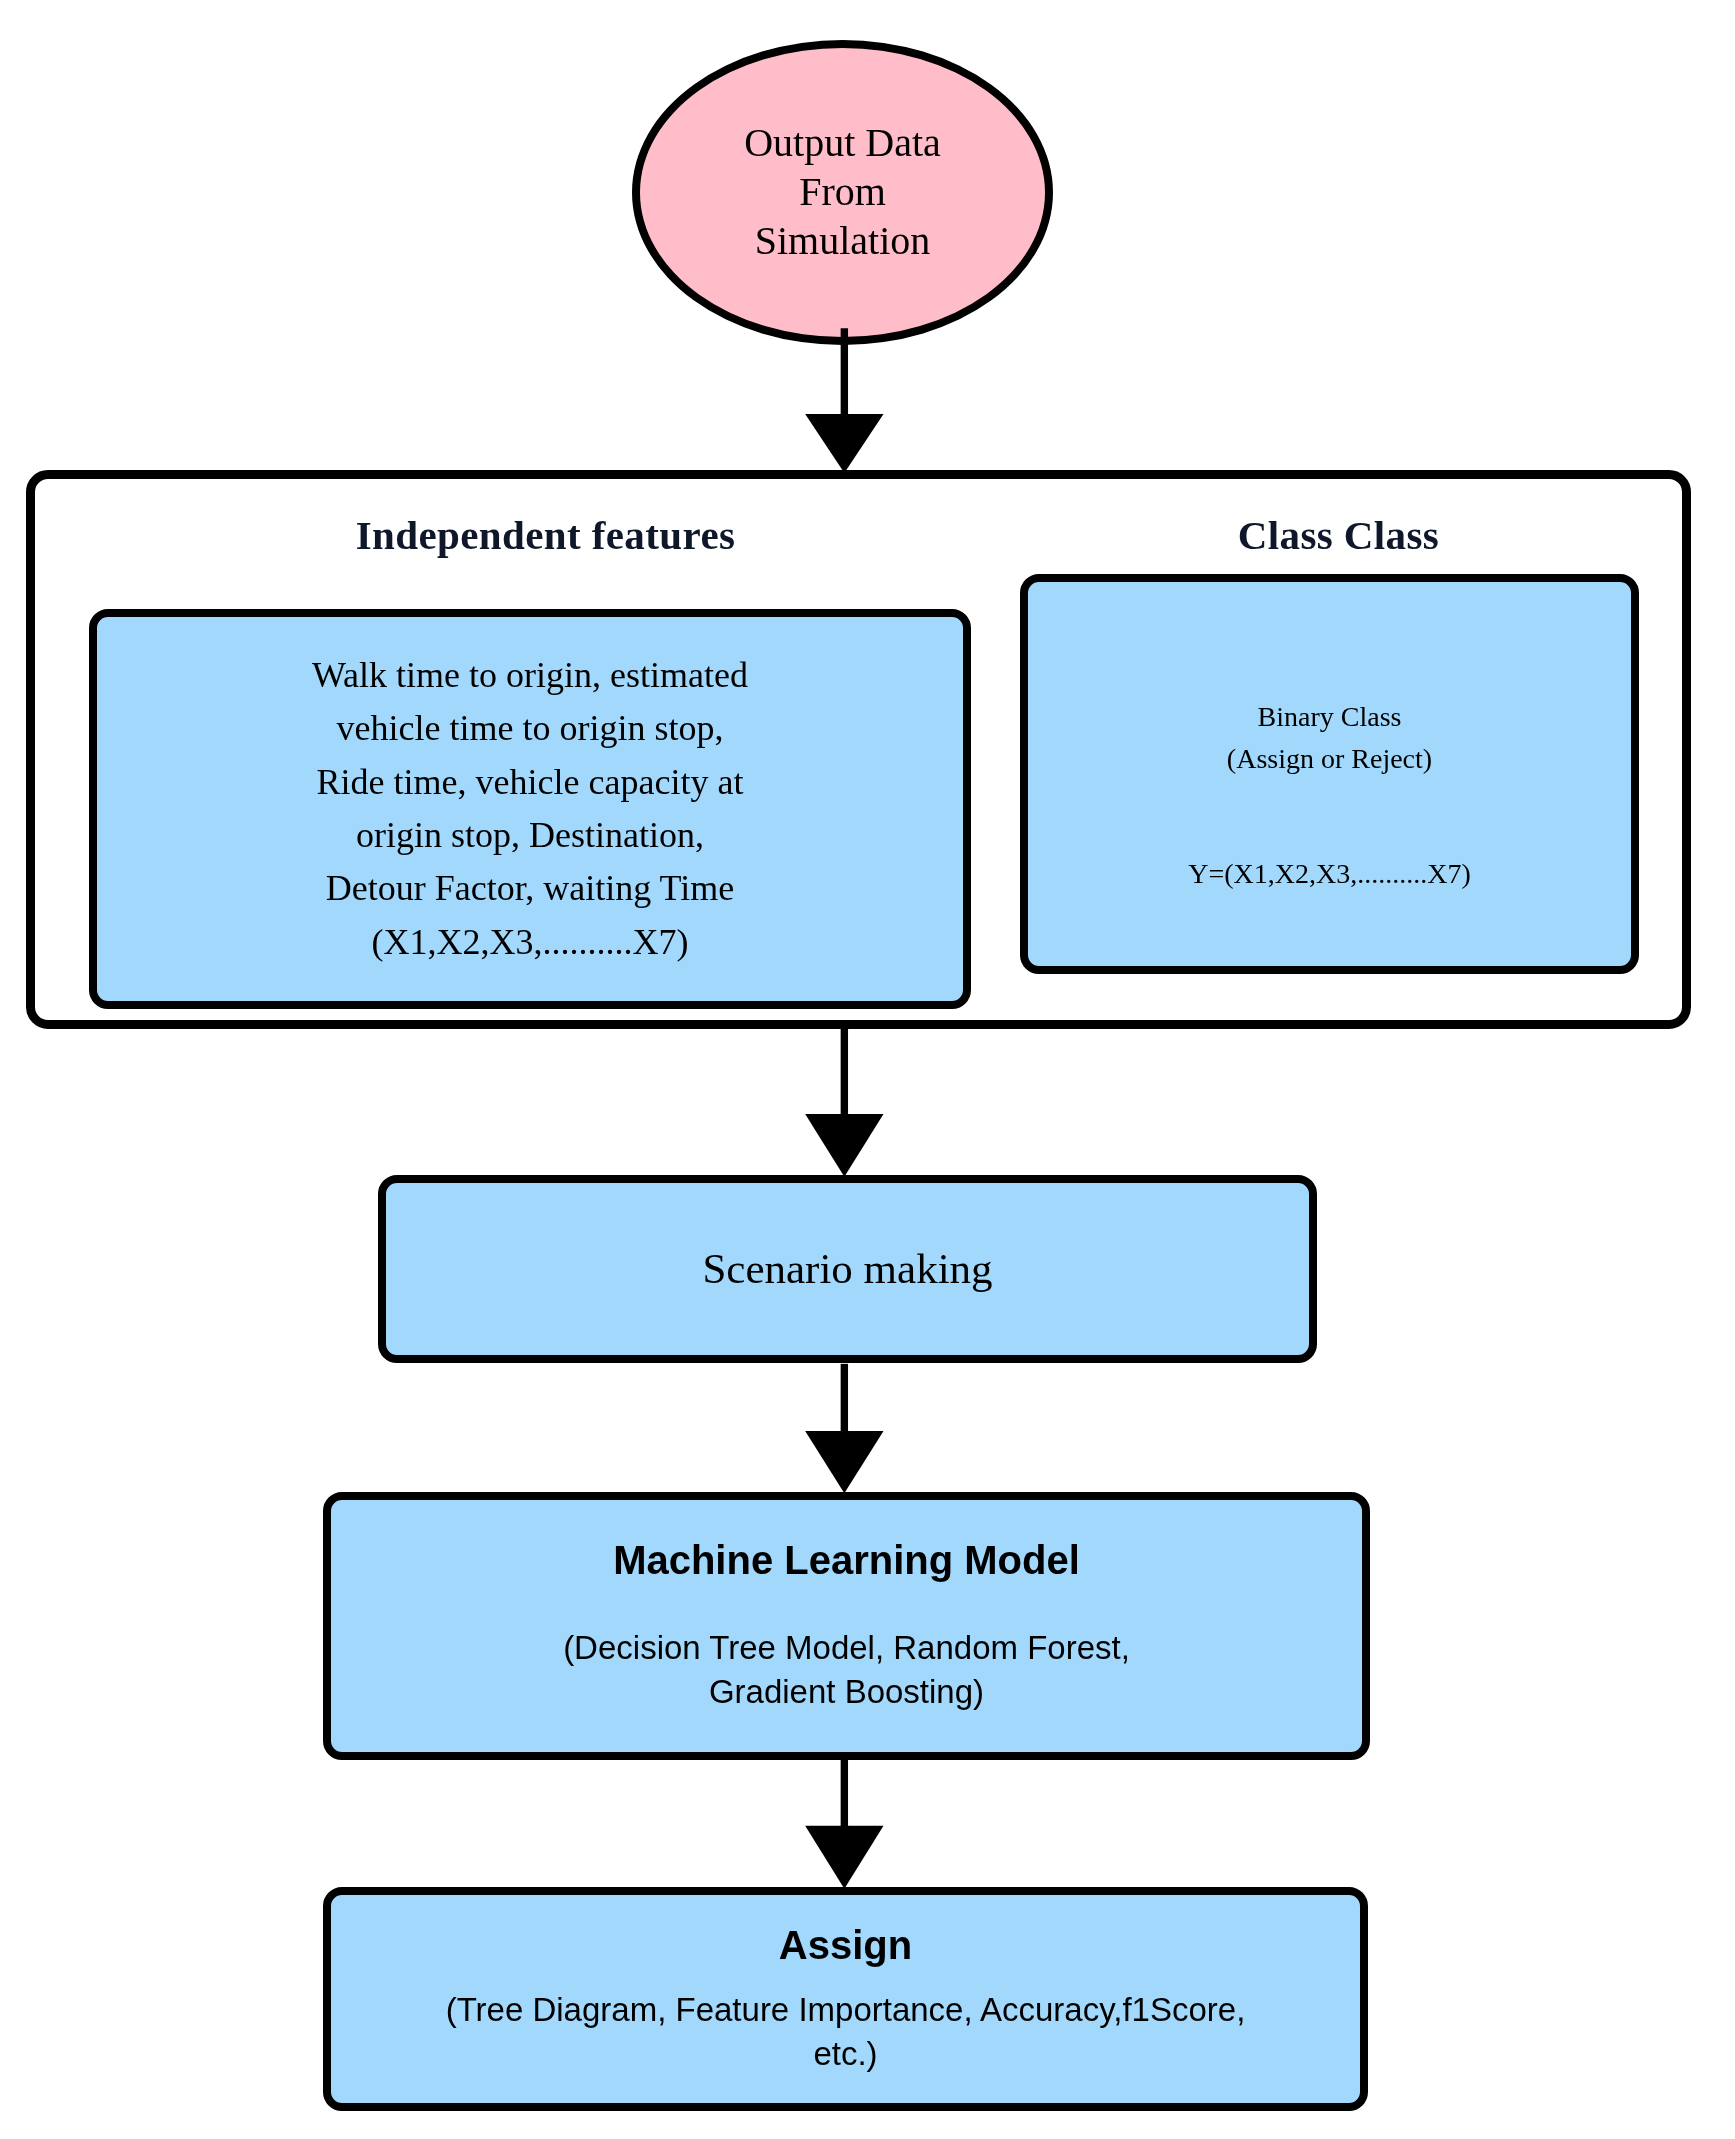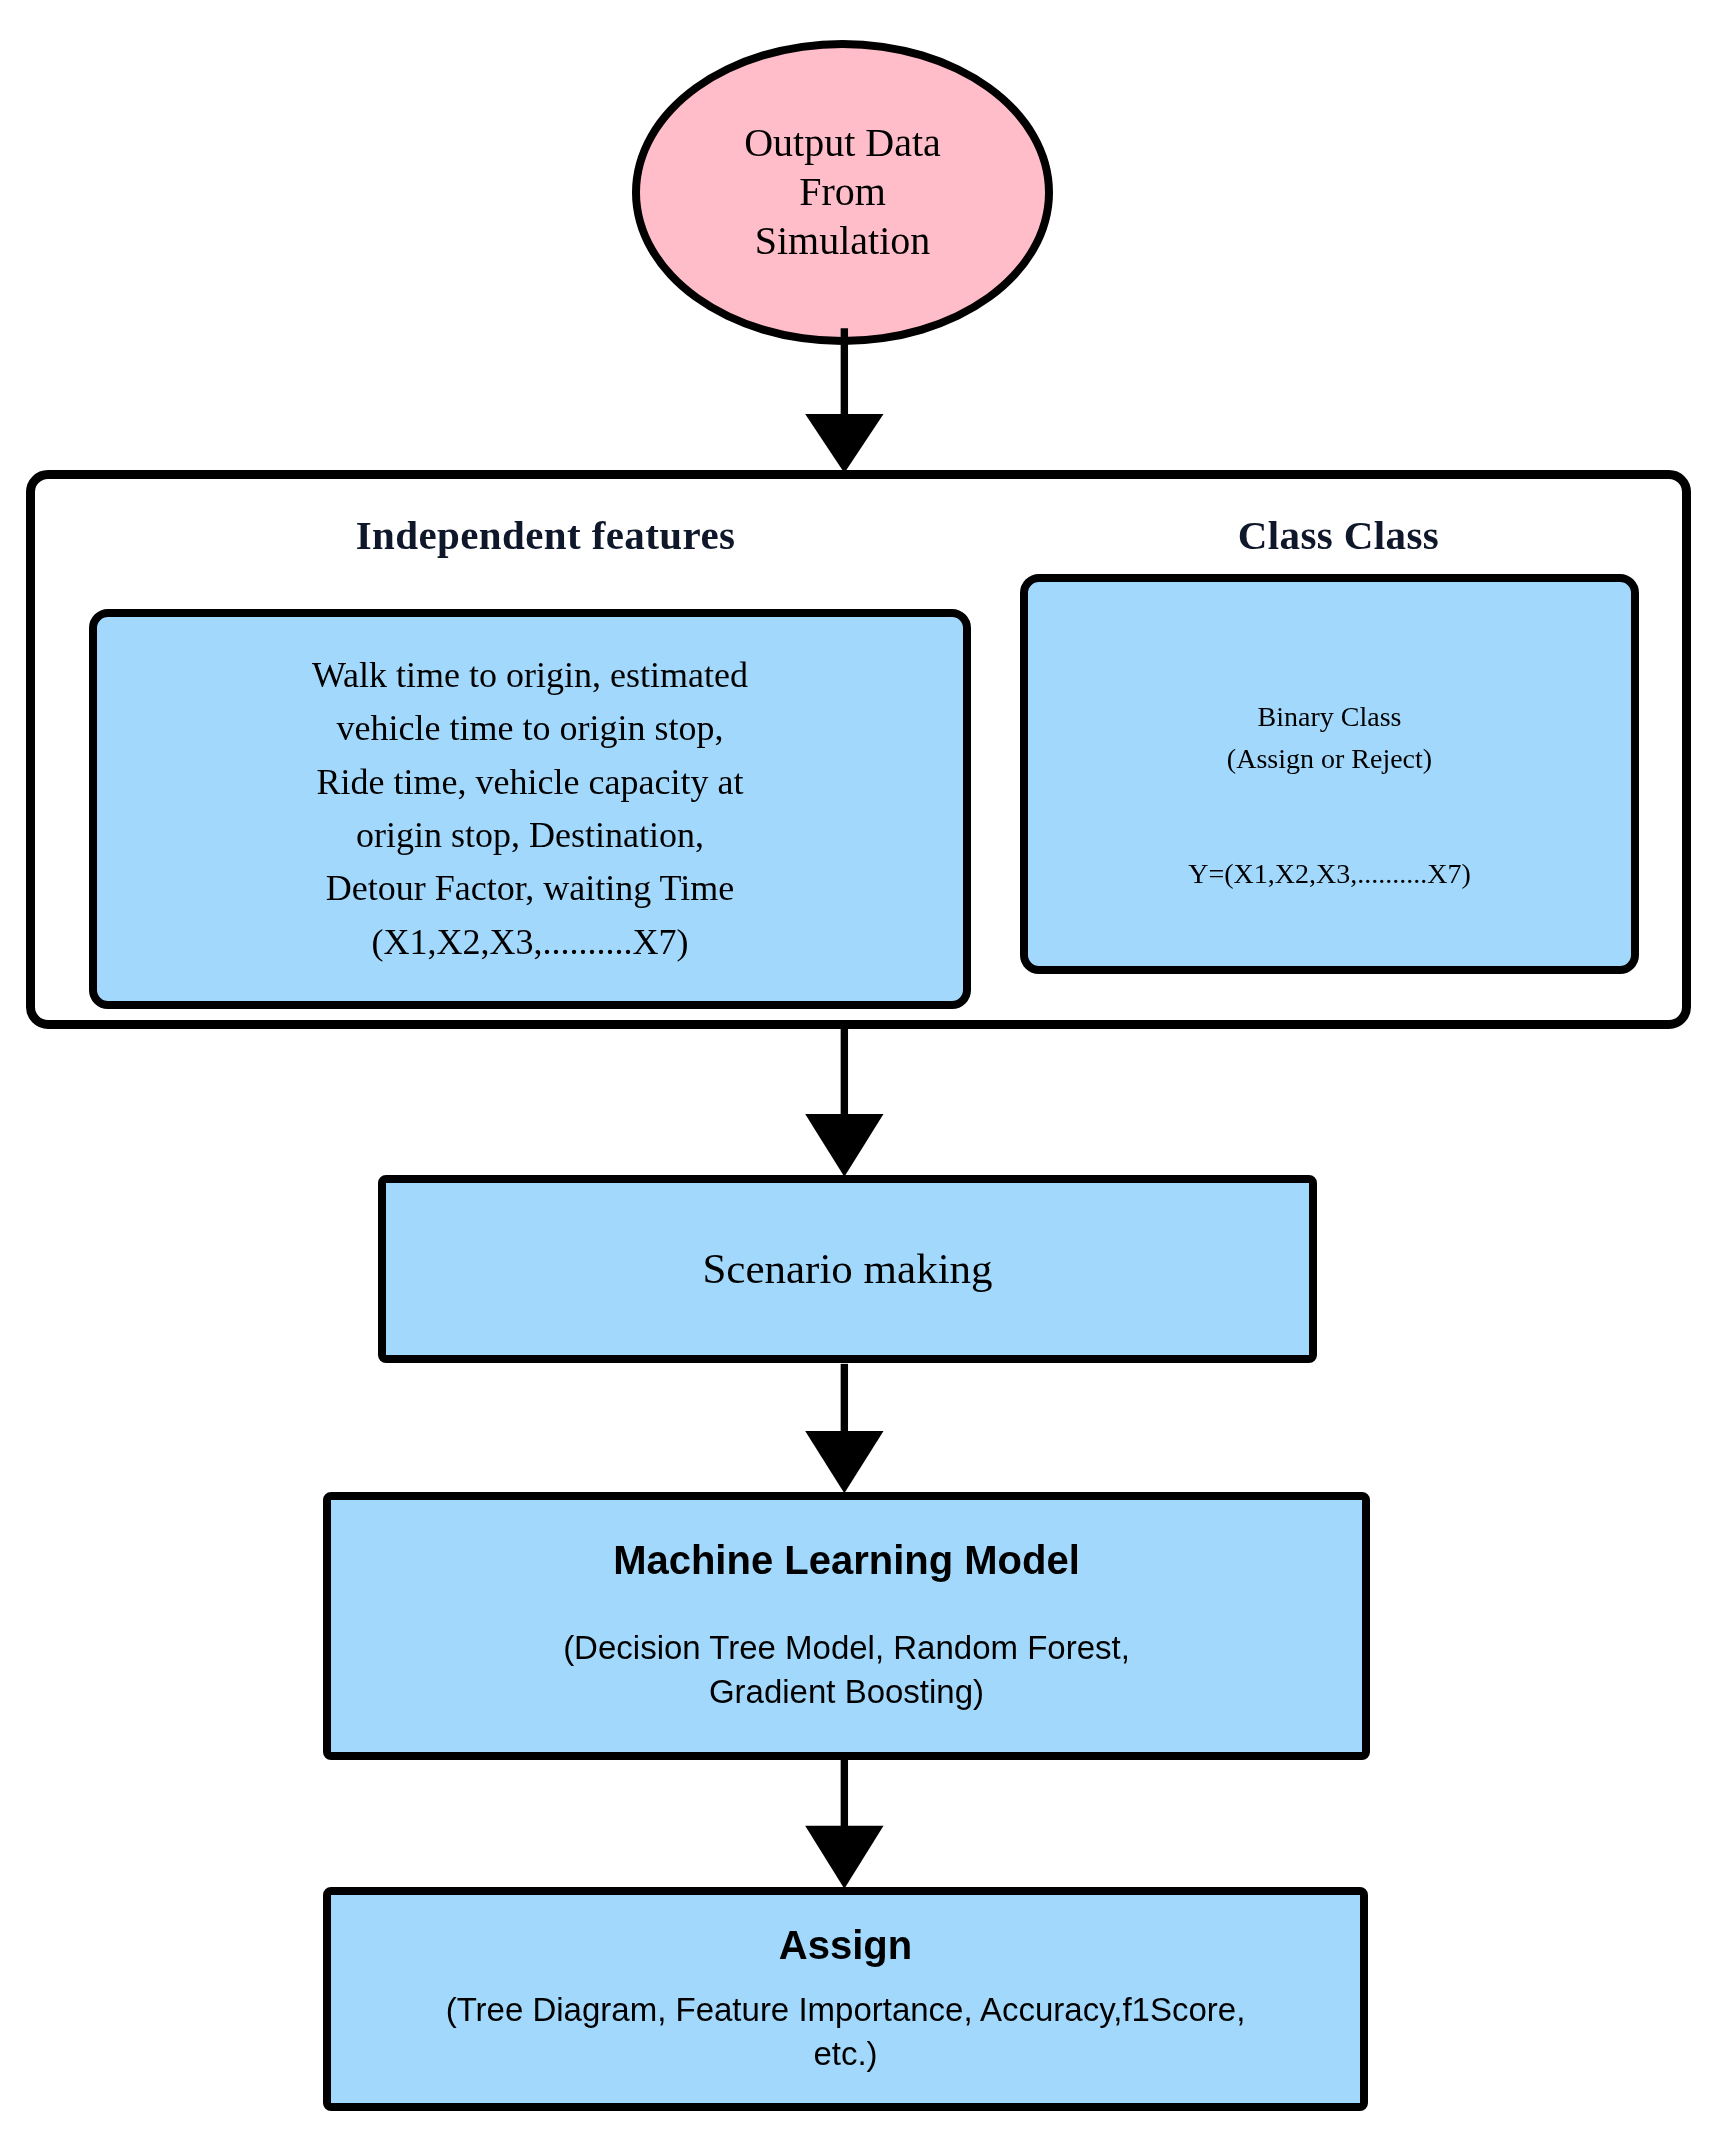--- a/index.html
+++ b/index.html
@@ -113,21 +113,21 @@
     font-size: 28px;
     line-height: 1.5;
     font-family: "Liberation Serif", serif;
   }
   #box-target .spacer-line { display: block; height: 31px; }
 
   
   .process-box {
     position: absolute;
     border: 8.1px solid #000000;
-    border-radius: 8px;
+    border-radius: 19px;
     background: #a2d8fc;
     box-sizing: border-box;
     display: flex;
     align-items: center;
     justify-content: center;
   }
   #box-scenario {
     left: 378px;
     top: 1175px;
     width: 939px;

